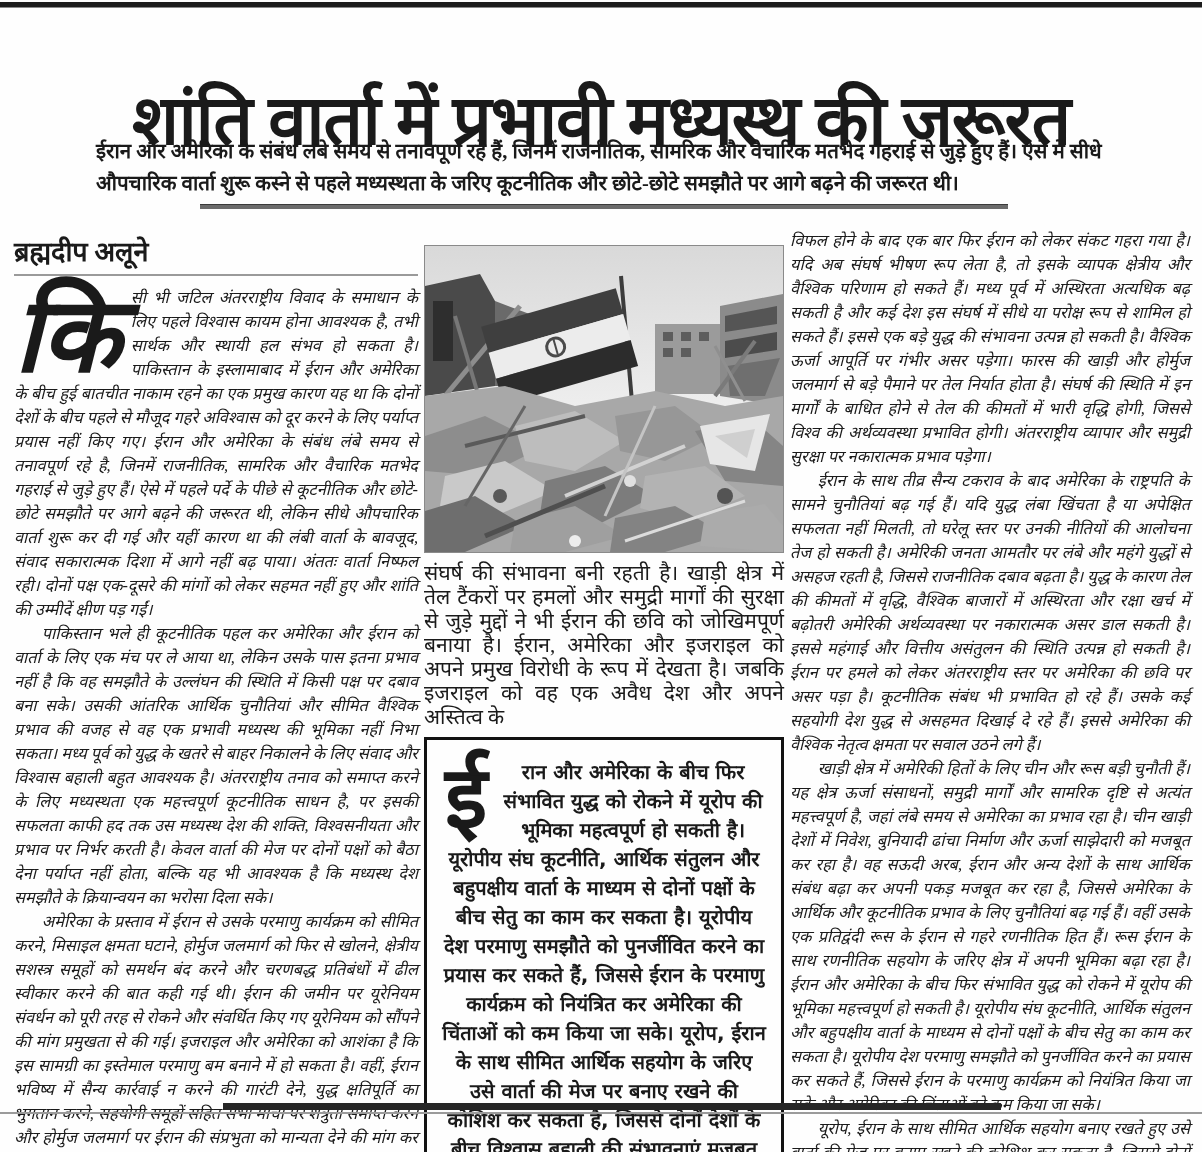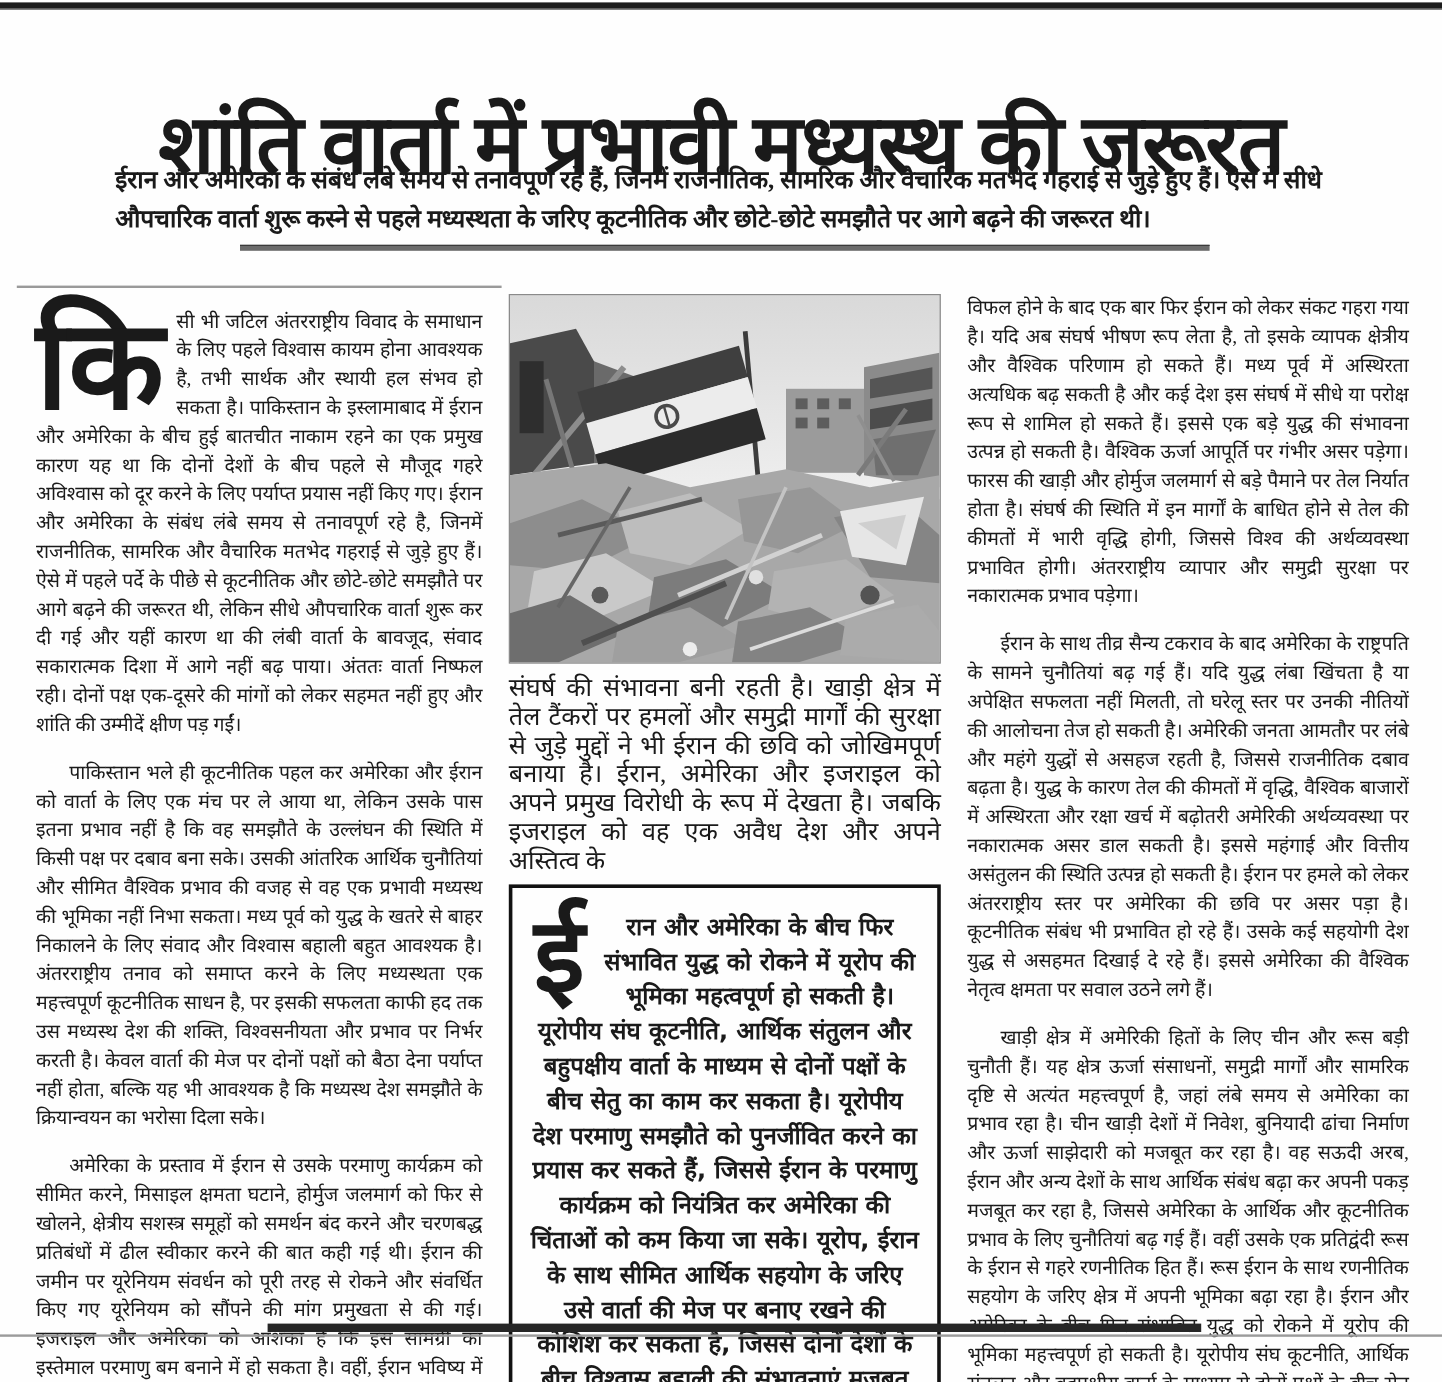--- a/index.html
+++ b/index.html
@@ -22,22 +22,23 @@
 
   .col{position:absolute;}
   .col-left{left:14px;top:238px;width:404px;}
   .col-mid{left:424px;top:245px;width:360px;}
   .col-right{left:790px;top:229px;width:400px;}
 
   .byline{font-size:27px;font-weight:bold;margin:0 0 6px 0;line-height:1.1;}
   .byline-rule{width:404px;height:2px;background:#9a9a9a;margin-bottom:10px;}
 
   p.body{
-    margin:16px;font-size:16.3px;line-height:24px;text-align:justify;
+    margin:0;font-size:16.3px;line-height:24px;text-align:justify;
     text-justify:inter-word;
+    font-style:italic;
   }
   p.body.indent{text-indent:1.7em;}
 
   .dropcap{
     float:left;font-weight:bold;font-size:104px;line-height:92px;
     padding:4px 12px 0 0;letter-spacing:-2px;
   }
 
   .photo-frame{
     width:358px;height:306px;border:1px solid #8a8a8a;background:#cfcfcf;
@@ -63,20 +64,21 @@
 
 <div class="top-bar"></div>
 
 <h1 class="headline">शांति वार्ता में प्रभावी मध्यस्थ की जरूरत</h1>
 
 <div class="subhead">ईरान और अमेरिका के संबंध लंबे समय से तनावपूर्ण रहे हैं, जिनमें राजनीतिक, सामरिक और वैचारिक मतभेद गहराई से जुड़े हुए हैं। ऐसे में सीधे औपचारिक वार्ता शुरू कस्ने से पहले मध्यस्थता के जरिए कूटनीतिक और छोटे-छोटे समझौते पर आगे बढ़ने की जरूरत थी।</div>
 
 <div class="head-rule"></div>
 
 <div class="col col-left">
+  <h2 class="byline">ब्रह्मदीप अलूने</h2>
   <div class="byline-rule"></div>
   <p class="body"><span class="dropcap">कि</span><span>सी भी जटिल अंतरराष्ट्रीय विवाद के समाधान के लिए पहले विश्वास कायम होना आवश्यक है, तभी सार्थक और स्थायी हल संभव हो सकता है। पाकिस्तान के इस्लामाबाद में ईरान और अमेरिका के बीच हुई बातचीत नाकाम रहने का एक प्रमुख कारण यह था कि दोनों देशों के बीच पहले से मौजूद गहरे अविश्वास को दूर करने के लिए पर्याप्त प्रयास नहीं किए गए। ईरान और अमेरिका के संबंध लंबे समय से तनावपूर्ण रहे है, जिनमें राजनीतिक, सामरिक और वैचारिक मतभेद गहराई से जुड़े हुए हैं। ऐसे में पहले पर्दे के पीछे से कूटनीतिक और छोटे-छोटे समझौते पर आगे बढ़ने की जरूरत थी, लेकिन सीधे औपचारिक वार्ता शुरू कर दी गई और यहीं कारण था की लंबी वार्ता के बावजूद, संवाद सकारात्मक दिशा में आगे नहीं बढ़ पाया। अंततः वार्ता निष्फल रही। दोनों पक्ष एक-दूसरे की मांगों को लेकर सहमत नहीं हुए और शांति की उम्मीदें क्षीण पड़ गईं।</span></p>
   <p class="body indent">पाकिस्तान भले ही कूटनीतिक पहल कर अमेरिका और ईरान को वार्ता के लिए एक मंच पर ले आया था, लेकिन उसके पास इतना प्रभाव नहीं है कि वह समझौते के उल्लंघन की स्थिति में किसी पक्ष पर दबाव बना सके। उसकी आंतरिक आर्थिक चुनौतियां और सीमित वैश्विक प्रभाव की वजह से वह एक प्रभावी मध्यस्थ की भूमिका नहीं निभा सकता। मध्य पूर्व को युद्ध के खतरे से बाहर निकालने के लिए संवाद और विश्वास बहाली बहुत आवश्यक है। अंतरराष्ट्रीय तनाव को समाप्त करने के लिए मध्यस्थता एक महत्त्वपूर्ण कूटनीतिक साधन है, पर इसकी सफलता काफी हद तक उस मध्यस्थ देश की शक्ति, विश्वसनीयता और प्रभाव पर निर्भर करती है। केवल वार्ता की मेज पर दोनों पक्षों को बैठा देना पर्याप्त नहीं होता, बल्कि यह भी आवश्यक है कि मध्यस्थ देश समझौते के क्रियान्वयन का भरोसा दिला सके।</p>
   <p class="body indent">अमेरिका के प्रस्ताव में ईरान से उसके परमाणु कार्यक्रम को सीमित करने, मिसाइल क्षमता घटाने, होर्मुज जलमार्ग को फिर से खोलने, क्षेत्रीय सशस्त्र समूहों को समर्थन बंद करने और चरणबद्ध प्रतिबंधों में ढील स्वीकार करने की बात कही गई थी। ईरान की जमीन पर यूरेनियम संवर्धन को पूरी तरह से रोकने और संवर्धित किए गए यूरेनियम को सौंपने की मांग प्रमुखता से की गई। इजराइल और अमेरिका को आशंका है कि इस सामग्री का इस्तेमाल परमाणु बम बनाने में हो सकता है। वहीं, ईरान भविष्य में सैन्य कार्रवाई न करने की गारंटी देने, युद्ध क्षतिपूर्ति का भुगतान करने, सहयोगी समूहों सहित सभी मोर्चों पर शत्रुता समाप्त करने और होर्मुज जलमार्ग पर ईरान की संप्रभुता को मान्यता देने की मांग कर रहा है।</p>
 
 </div>
 
 <div class="col col-mid">
   <div class="photo-frame">
     <svg width="358" height="306" viewBox="0 0 358 306" xmlns="http://www.w3.org/2000/svg">

